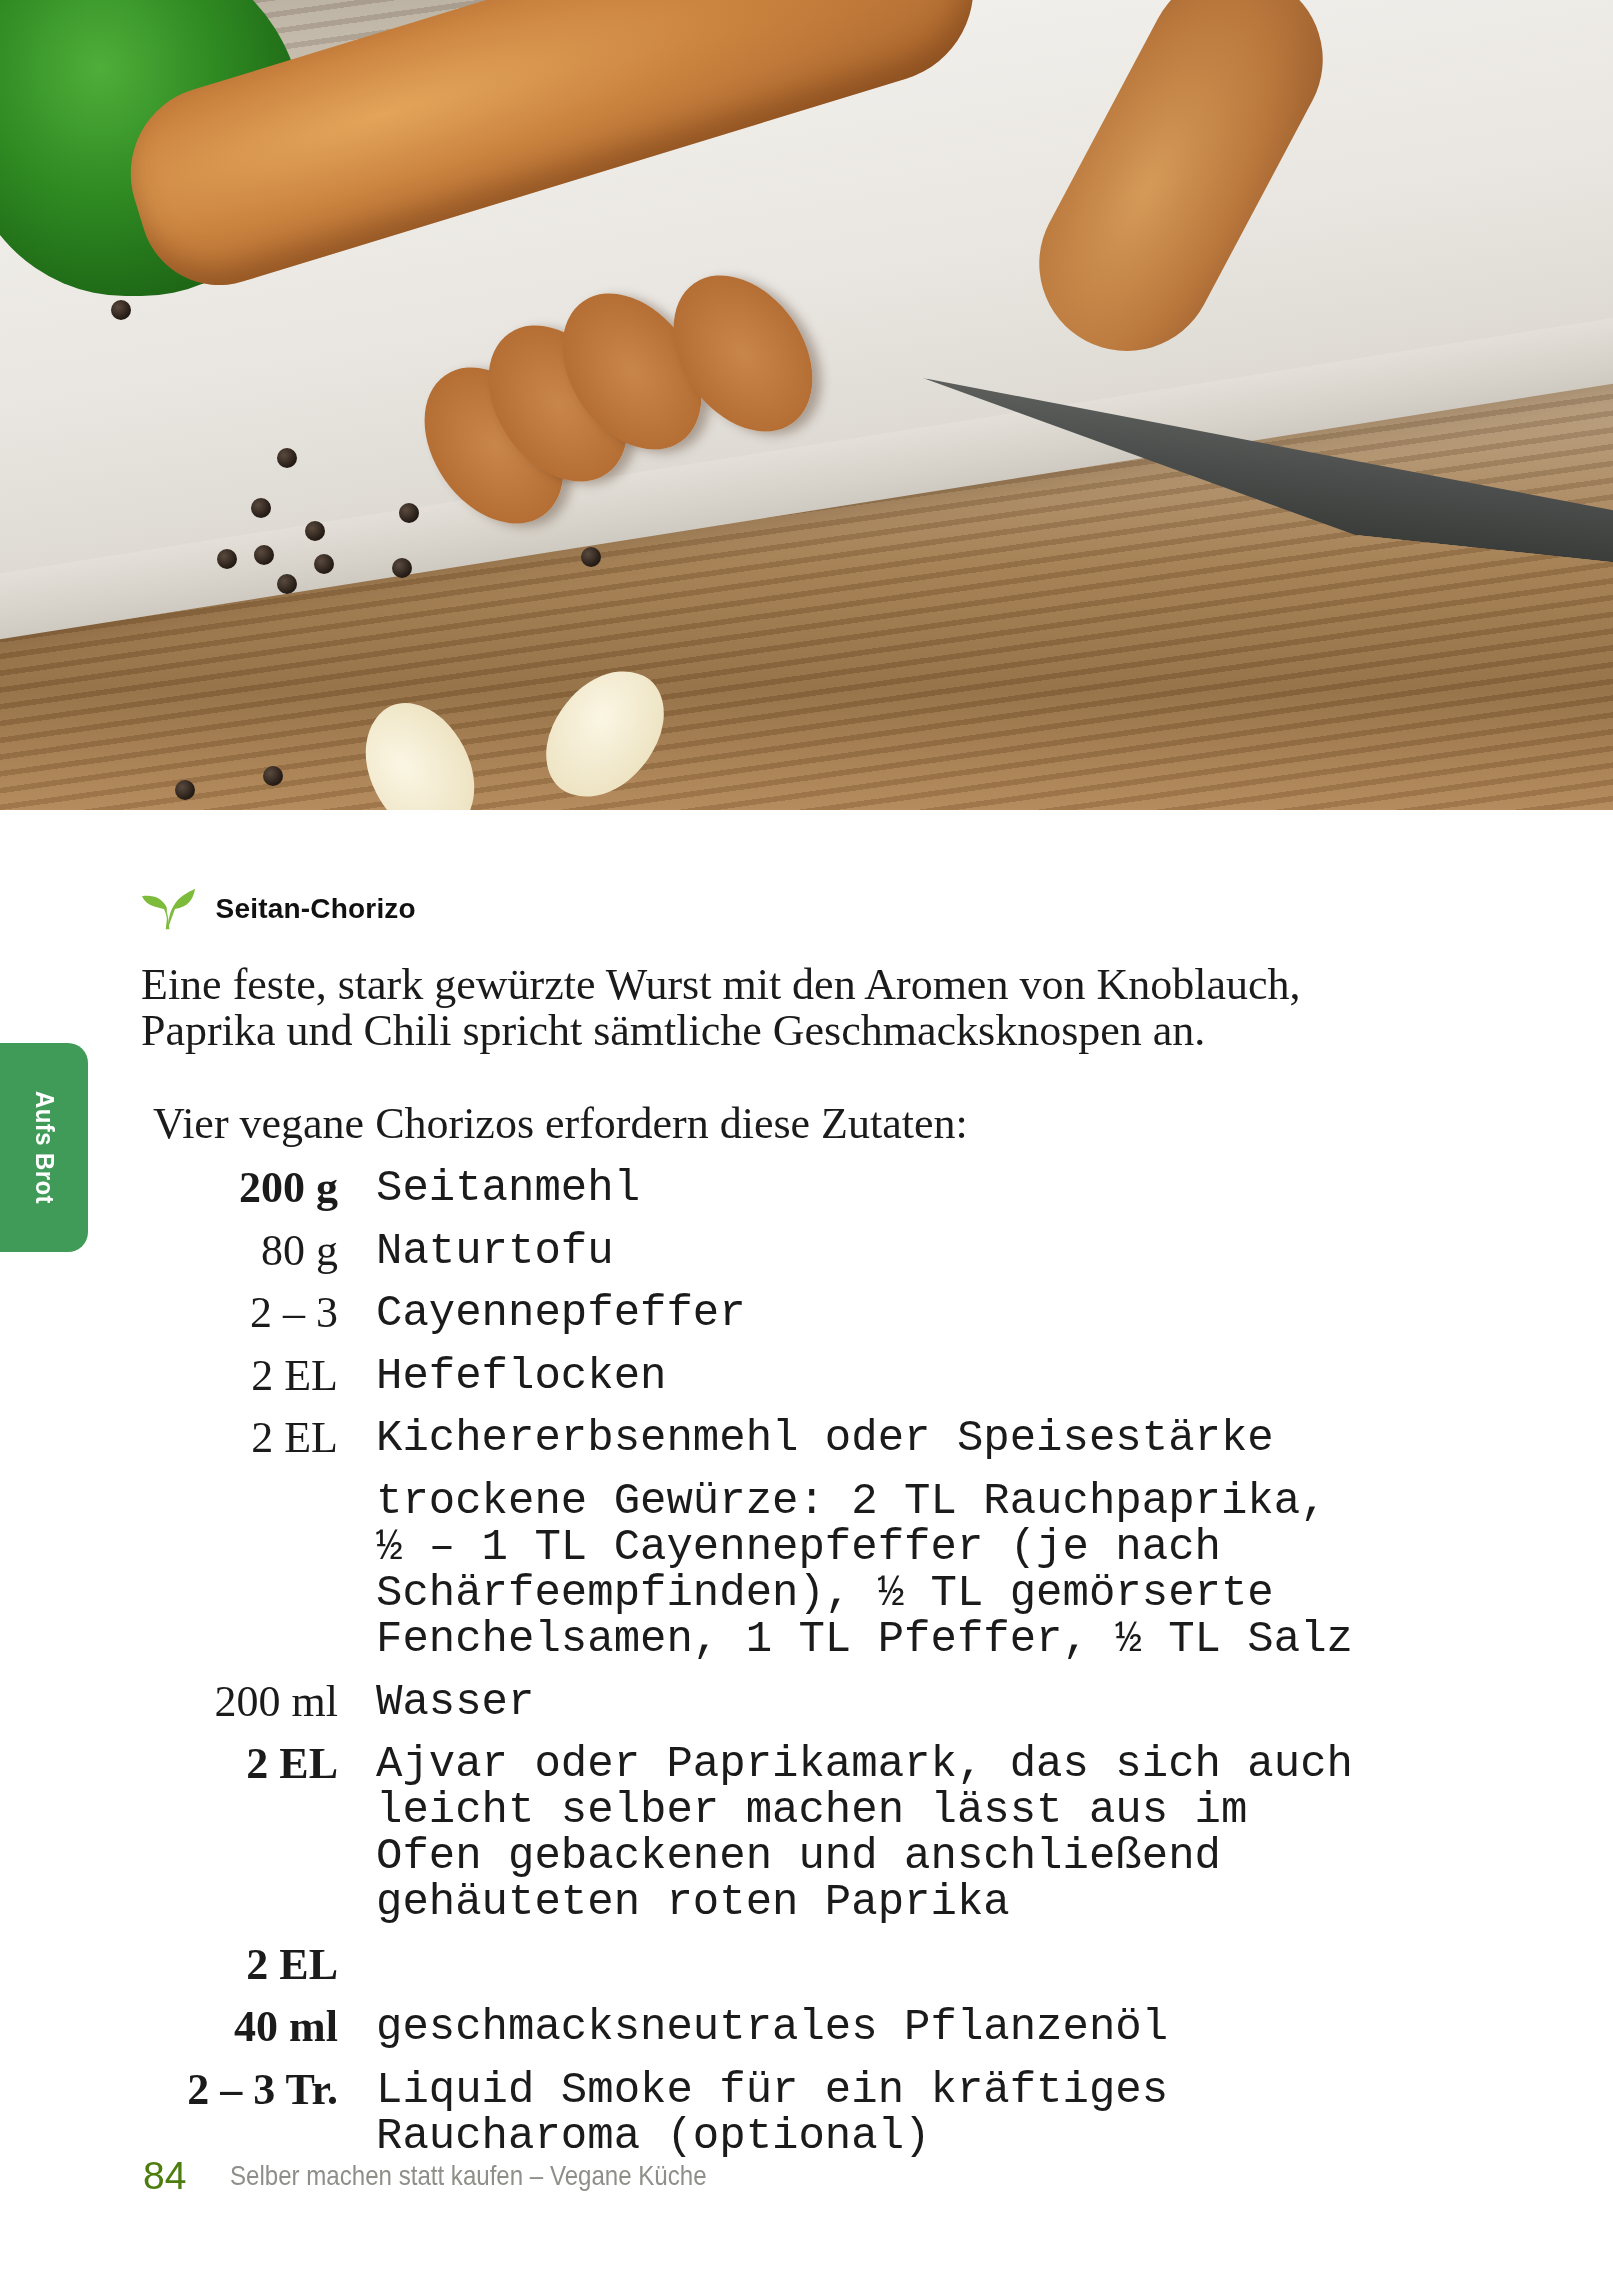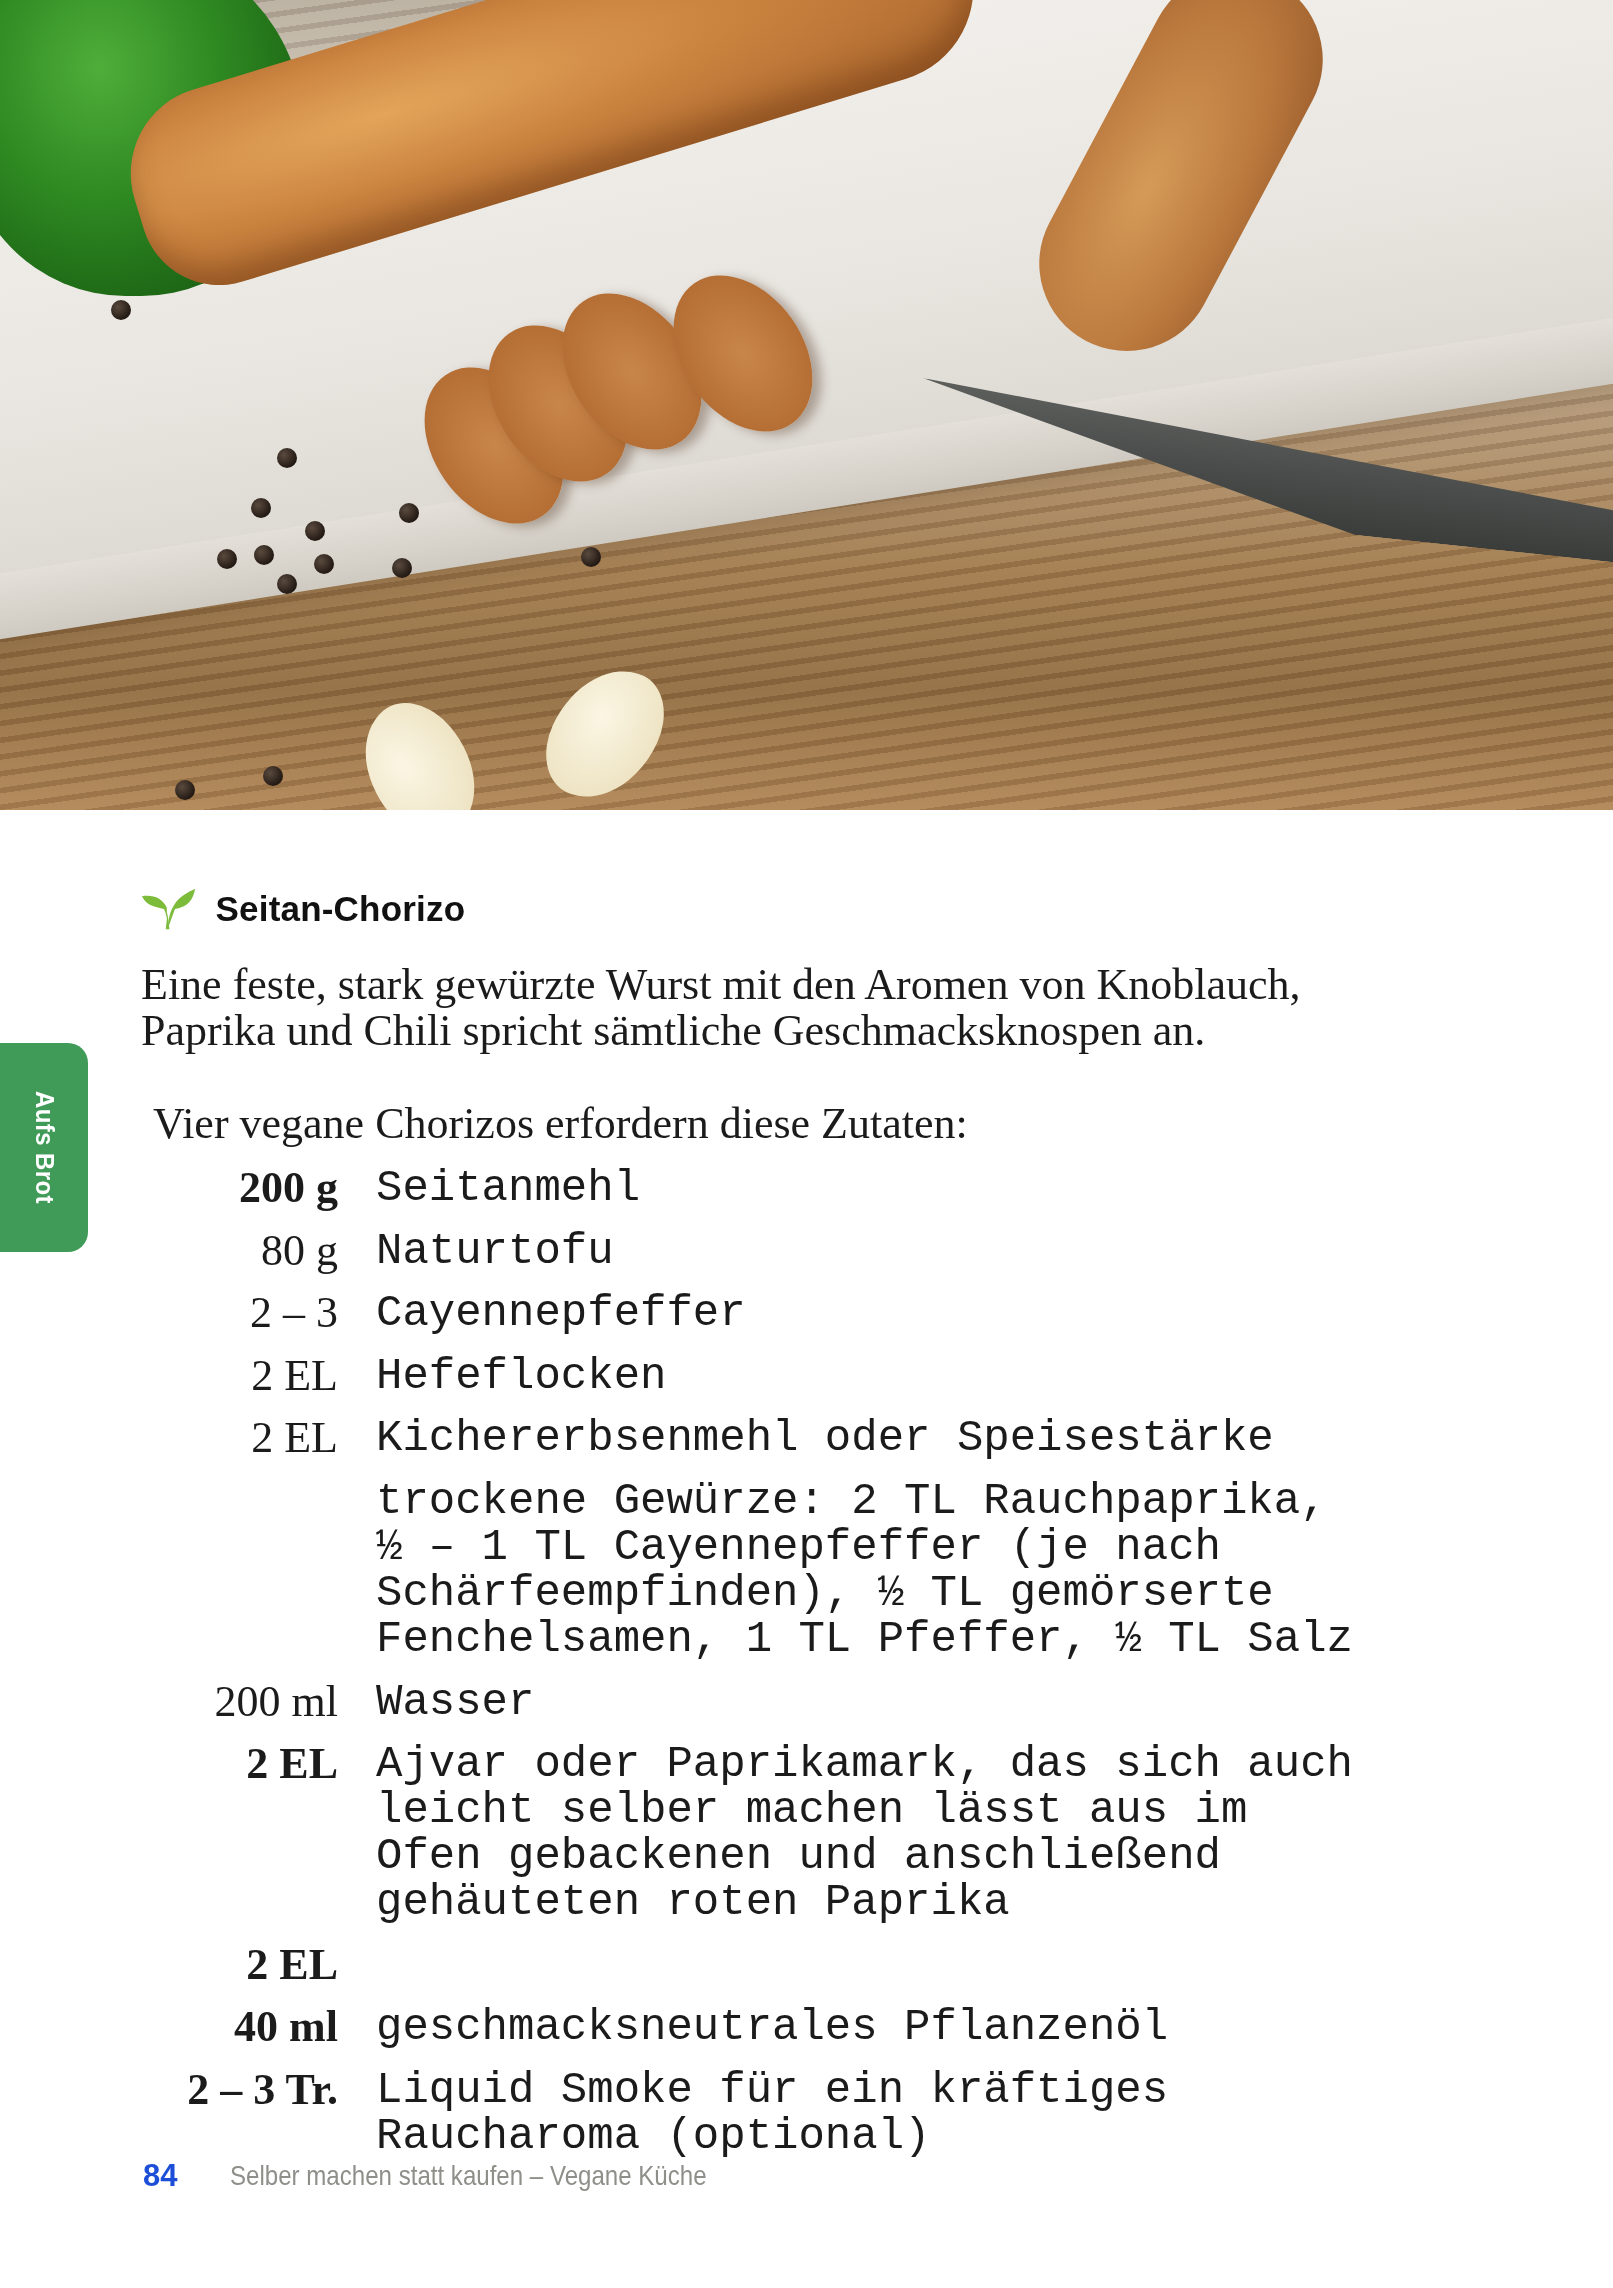--- a/index.html
+++ b/index.html
@@ -82,21 +82,21 @@
     }
 
     
     .heading {
       position: absolute; left: 140px; top: 881px; height: 55px;
       display: flex; align-items: center;
     }
     .leaf-icon { width: 57px; height: 44px; margin-right: 18.5px; }
     .heading h1 {
       margin: 0; font-family: "Liberation Sans", sans-serif; font-weight: bold;
-      font-size: 35px; color: #111111; letter-spacing: 0.2px;
+      font-size: 28px; color: #111111; letter-spacing: 0.2px;
     }
 
     
     .serif {
       font-family: "Liberation Serif", "DejaVu Serif", serif;
       font-size: 44px; color: #1b1b1b;
     }
     .intro {
       position: absolute; left: 141px; top: 962px; width: 1283px; line-height: 46px; margin: 0;
     }
@@ -115,21 +115,21 @@
     }
     .ing-qty.bold { font-weight: bold; }
     .ing-text { flex: 1 1 auto; max-width: 1015px; font-family: Liberation Mono, monospace; }
 
     
     .footer {
       position: absolute; left: 143px; top: 2153px; height: 46px;
       display: flex; align-items: center;
       font-family: "Liberation Sans", sans-serif;
     }
-    .footer .page-num { font-size: 31px; font-weight: bold; color: #1d4ed8; width: 87px; }
+    .footer .page-num { font-size: 39px; font-weight: normal; color: #4d7c0f; width: 87px; }
     .footer .book-title { font-size: 28px; color: #8f8f8a; transform: scaleX(0.86); transform-origin: left center; }
   </style>
 </head>
 <body>
 
 <div class="photo" role="img" aria-label="Seitan-Chorizo Würste auf einem weißen Holzbrett mit Pfefferkörnern, Knoblauchzehen, grüner Paprika und Messer">
   <div class="wood"></div>
   <div class="board"></div>
   <div class="board-edge"></div>
   <div class="pepper"></div>

